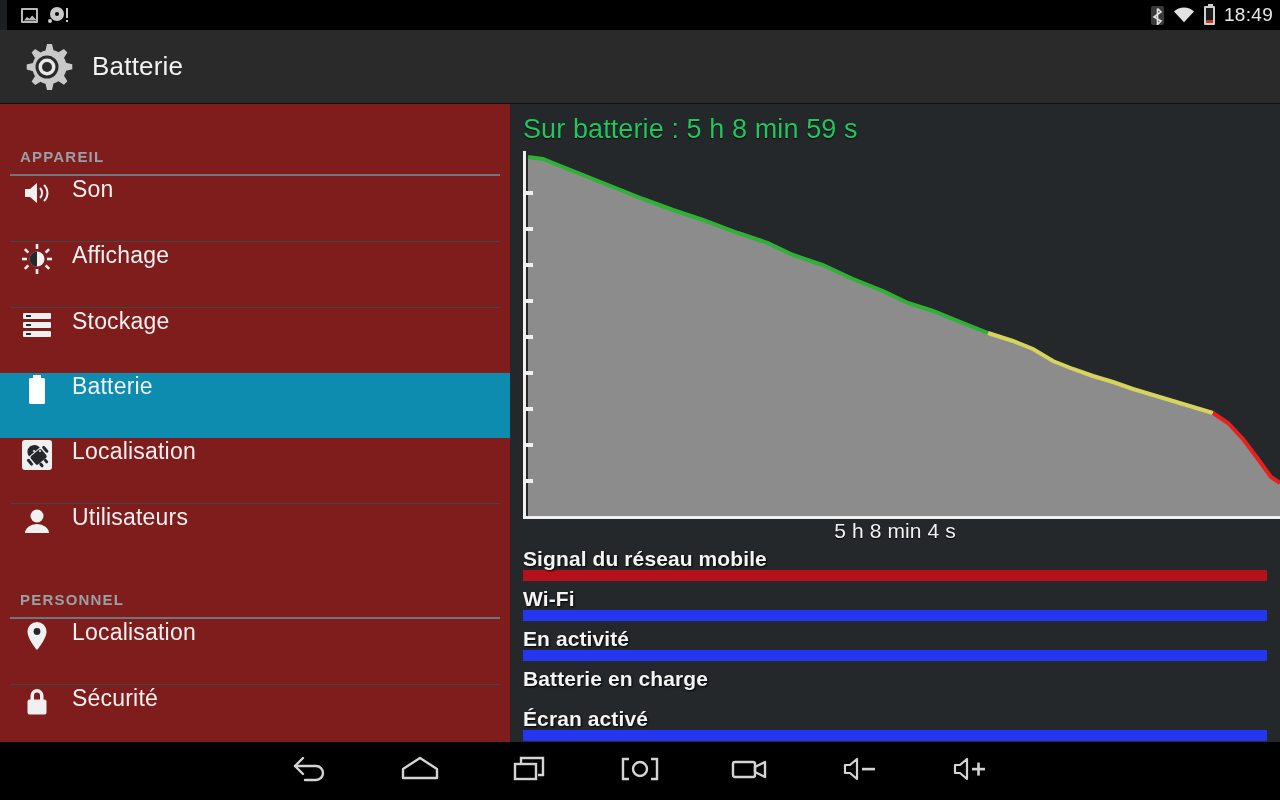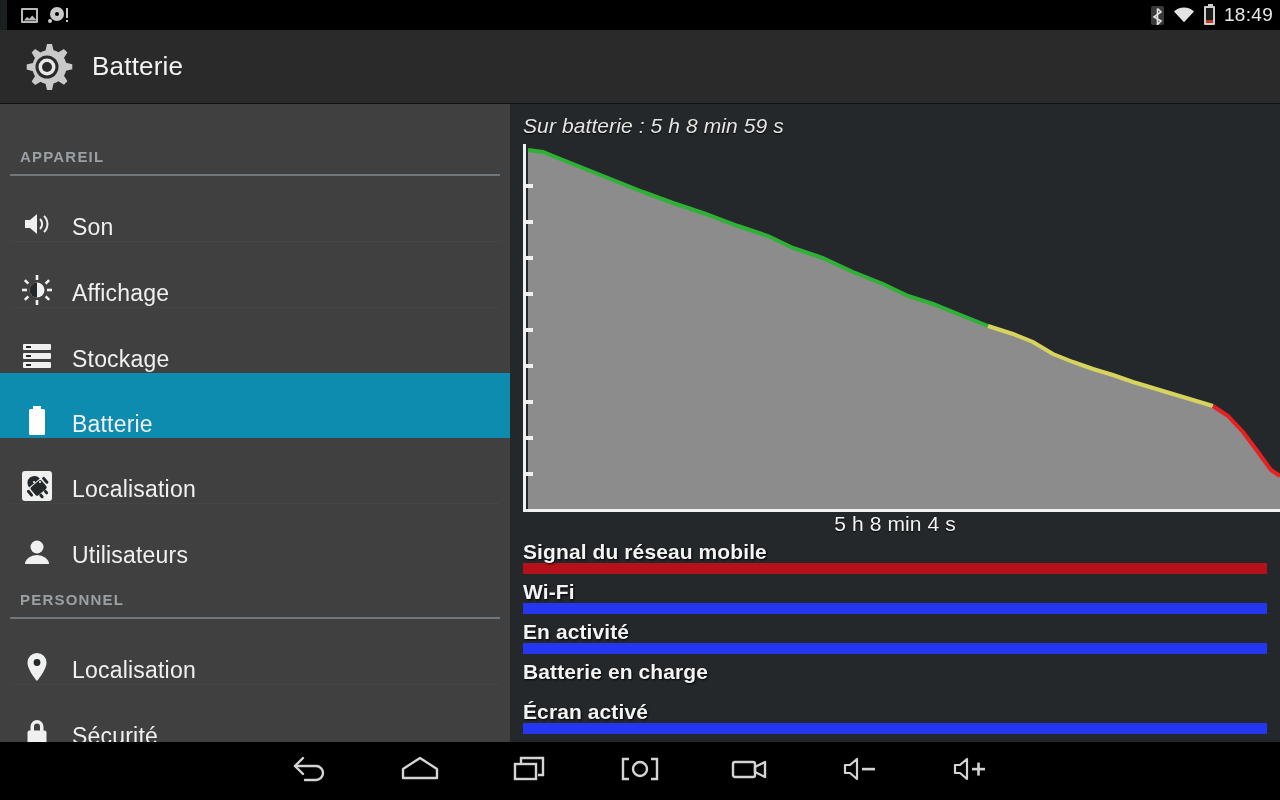--- a/index.html
+++ b/index.html
@@ -58,46 +58,45 @@
     background:#2a2a2a; display:flex; align-items:center;
     border-bottom:1px solid #111;
   }
   .gear { width:58px; height:58px; margin-left:18px; position:relative; }
   .app-title{ color:#f2f2f2; font-size:26px; margin-left:16px; letter-spacing:.2px; }
 
   
   .content{ position:absolute; left:0; top:104px; width:1280px; height:638px; display:flex; }
 
   .sidebar{
-    width:510px; height:638px; background:#404040; position:relative; overflow:hidden;
+    width:510px; height:638px; background:#7f1d1d; position:relative; overflow:hidden;
   }
   .nav-row{
-    height:65px; display:flex; align-items:flex-end; padding-left:20px; position:relative;
+    height:65px; display:flex; align-items:flex-start; padding-left:20px; position:relative;
   }
   .nav-row.selected{ background:#0e8cb0; }
   .nav-row .nav-ico{ width:34px; height:34px; flex:0 0 34px; display:flex; align-items:center; justify-content:center; }
   .nav-row .nav-label{ color:#f0f0f0; font-size:23px; margin-left:18px; letter-spacing:.2px; }
   .nav-div{ height:1px; background:#41464a; margin:0 10px; }
   .sec-head{
     color:#9aa0a4; font-size:15px; font-weight:bold; letter-spacing:1.2px;
     padding:22px 0 9px 20px;
   }
   .sec-rule{ height:2px; background:#70777c; margin:0 10px 0 10px; }
   .partial-top{
     height:22px; overflow:hidden; position:relative;
   }
 
   
   .panel{
     width:770px; height:638px; background:#24282a; position:relative;
   }
   .chart-title{
-    color:#e5e5e5; font-size:21px; padding:10px 0 6px 13px; letter-spacing:.1px;
+    color:#22c55e; font-size:27px; padding:10px 0 6px 13px; letter-spacing:.1px;
     text-shadow:0 1px 1px #000;
-    font-style:italic;
   }
   .chart-wrap{
     position:relative; margin:0 0 0 13px; width:757px; height:368px; background:#24282a;
   }
   .chart-svg{ position:absolute; left:0; top:0; }
   .axis-v{ position:absolute; left:0; top:0; width:3px; height:368px; background:#f0f0f0; }
   .axis-h{ position:absolute; left:0; bottom:0; width:757px; height:3px; background:#f0f0f0; }
   .tick{ position:absolute; left:3px; width:7px; height:4px; background:#f0f0f0; }
 
   .duration{

